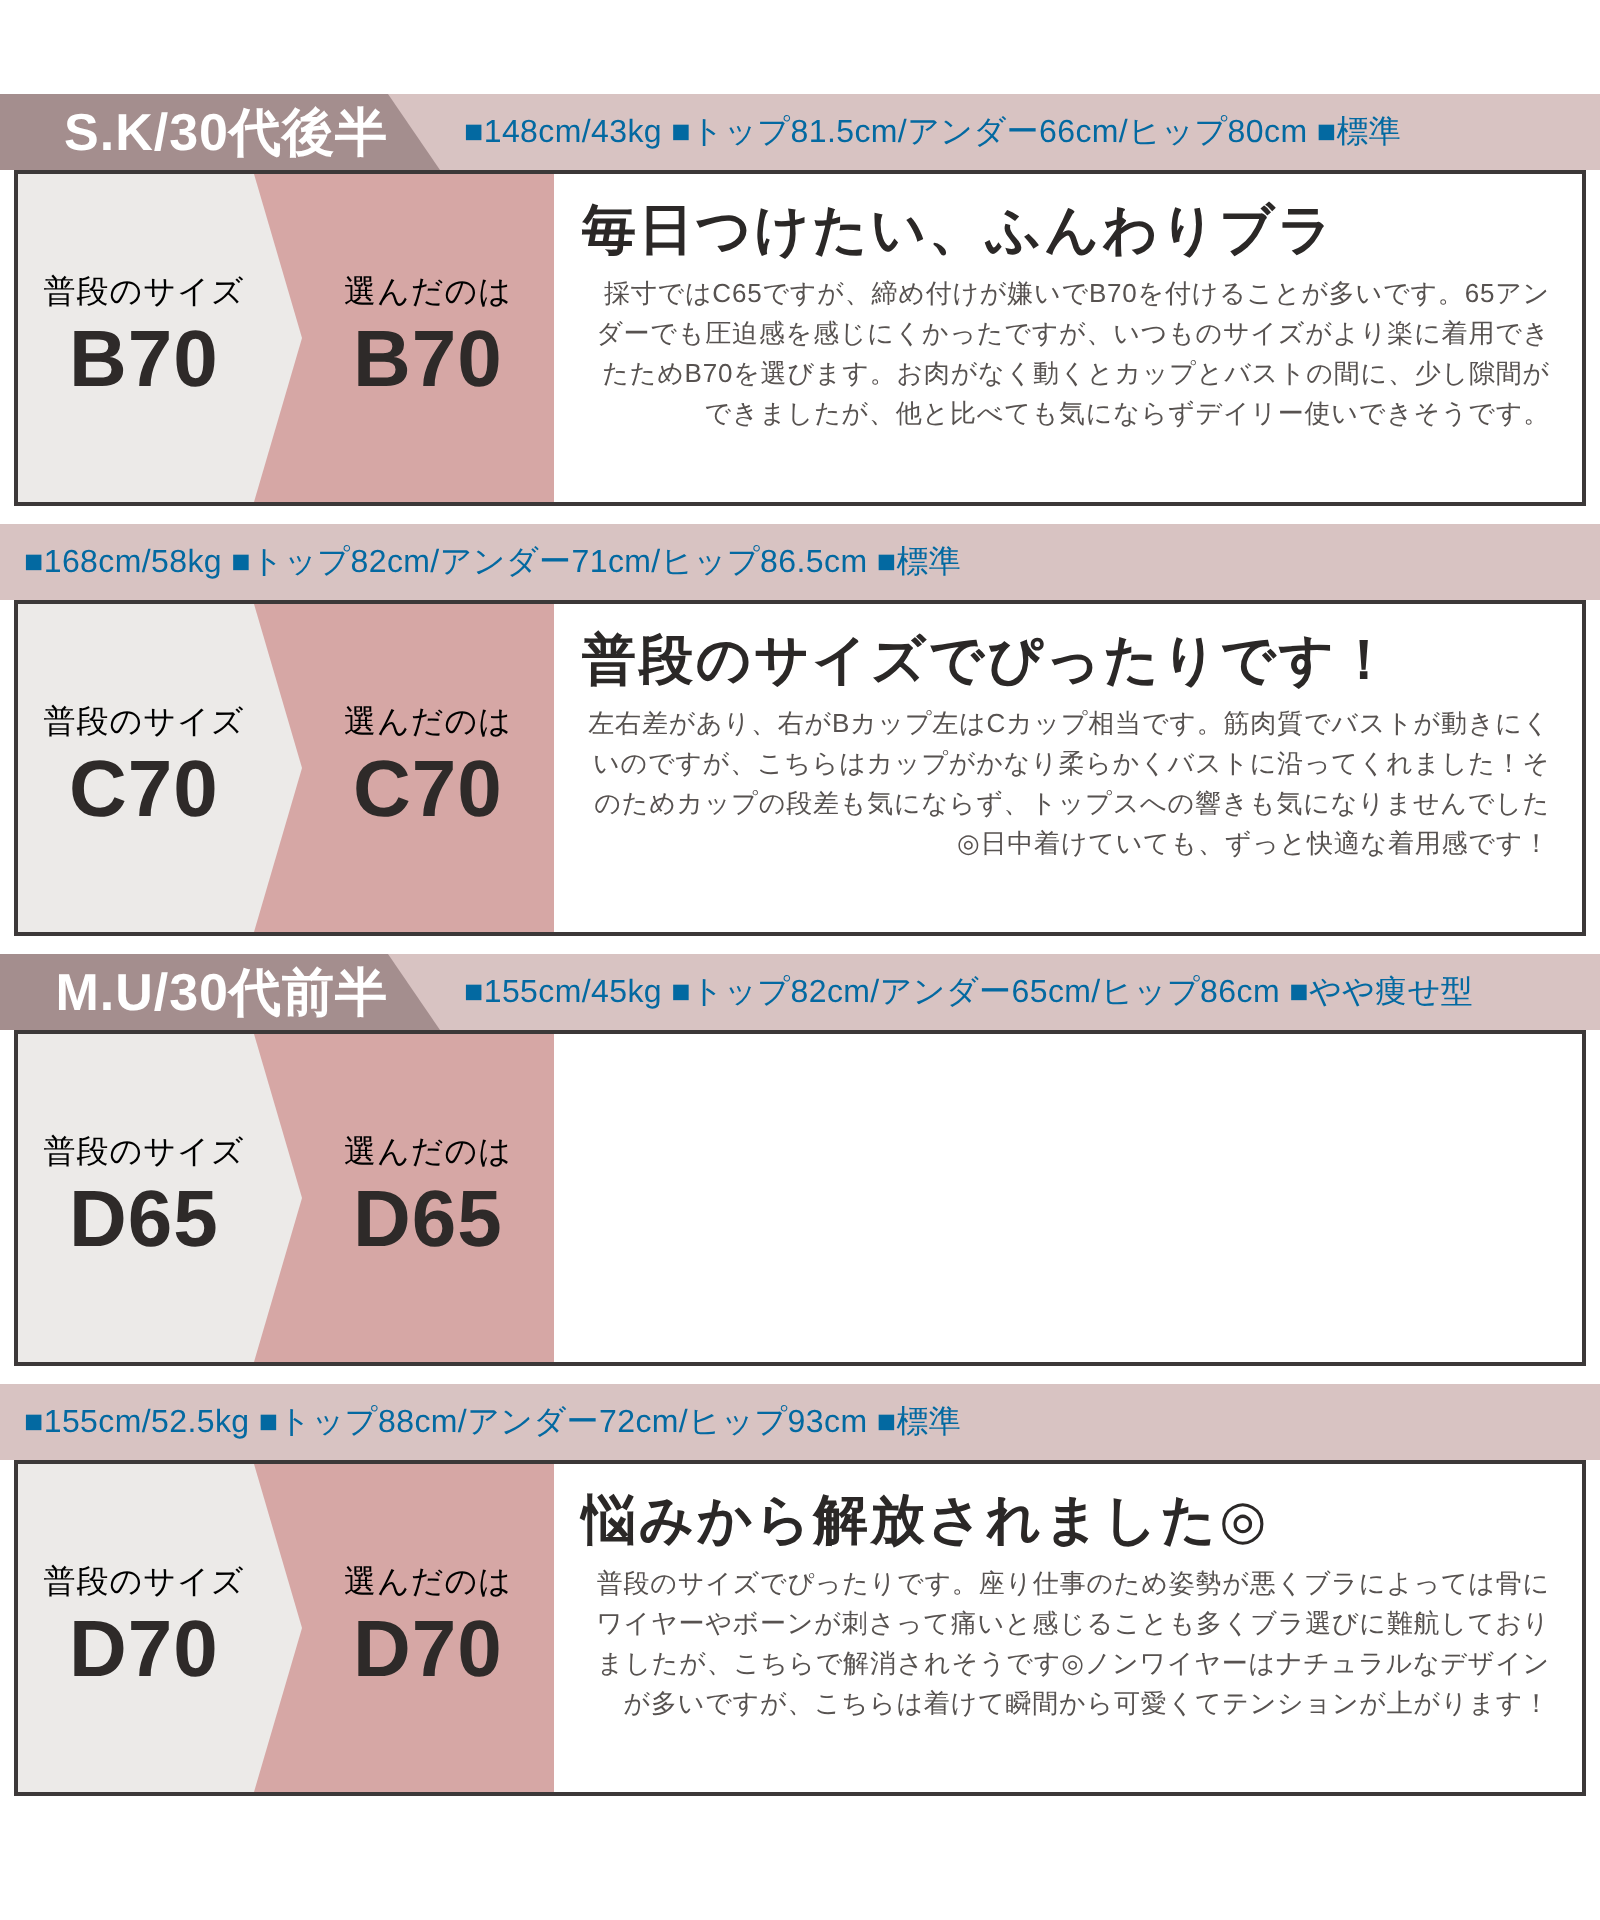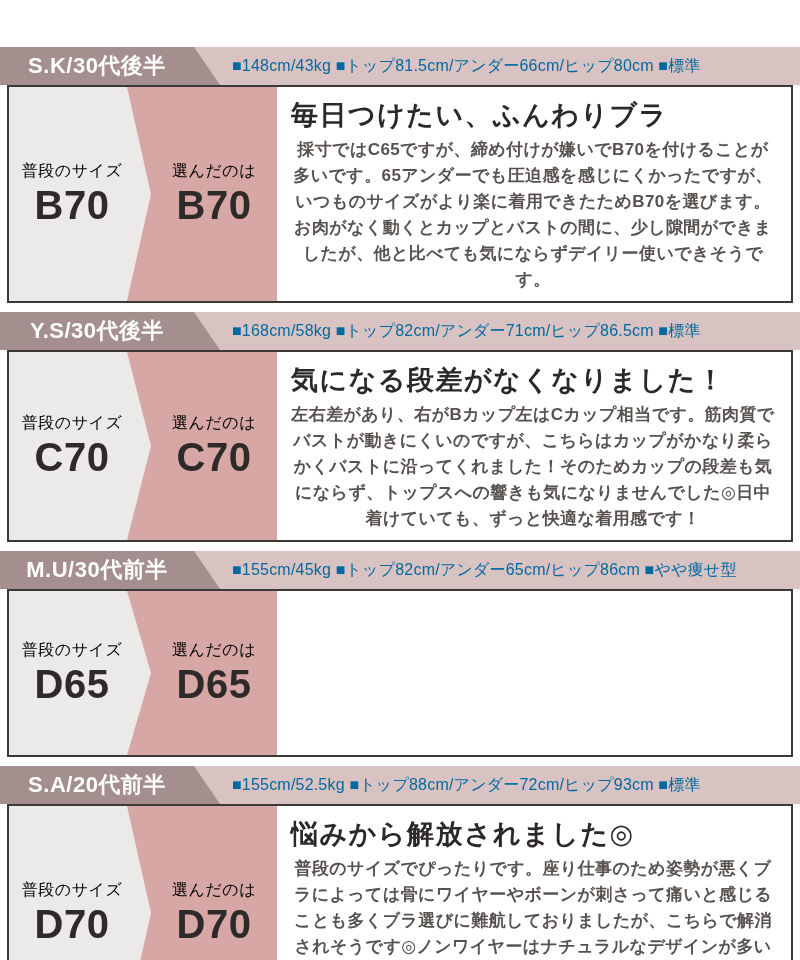--- a/index.html
+++ b/index.html
@@ -18,24 +18,24 @@
     background: var(--header-bar-bg, #d8c3c2);
     align-items: stretch;
   }
   .person-tag {
     width: 220px;
     flex: 0 0 220px;
     background: var(--header-label-bg, #a48e8e);
     clip-path: polygon(0 0, calc(100% - 26px) 0, 100% 100%, 0 100%);
     display: flex;
     align-items: center;
-    justify-content: center;
+    justify-content: flex-end;
     padding-right: 26px;
     color: #ffffff;
-    font-size: 22px;
+    font-size: 26px;
     font-weight: bold;
     letter-spacing: 0.5px;
     white-space: nowrap;
   }
   .stats {
     flex: 1;
     display: flex;
     align-items: center;
     padding-left: 12px;
     font-size: 16px;
@@ -102,26 +102,25 @@
   }
   .review-title {
     font-size: 27px;
     font-weight: bold;
     color: #2b2827;
     letter-spacing: 1.5px;
     margin: 1px 0 4px 0;
     white-space: nowrap;
   }
   .review-text {
-    font-size: 17px;
+    font-size: 13px;
     line-height: 1.53;
     color: #575250;
     letter-spacing: 0.4px;
-    text-align: center;
-    font-weight: bold;
+    text-align: right;
   }
 </style>
 </head>
 <body>
 
 <section class="review-section">
   <div class="sec-header">
     <div class="person-tag">
       <span>S.K/30代後半</span>
     </div>
@@ -142,39 +141,36 @@
     </div>
     <div class="review">
       <h2 class="review-title">毎日つけたい、ふんわりブラ</h2>
       <p class="review-text">採寸ではC65ですが、締め付けが嫌いでB70を付けることが多いです。65アンダーでも圧迫感を感じにくかったですが、いつものサイズがより楽に着用できたためB70を選びます。お肉がなく動くとカップとバストの間に、少し隙間ができましたが、他と比べても気にならずデイリー使いできそうです。</p>
     </div>
   </div>
 </section>
 
 <section class="review-section">
   <div class="sec-header">
-    <div class="person-tag">
-      <span>Y.S/30代後半</span>
-    </div>
     <div class="stats">■168cm/58kg ■トップ82cm/アンダー71cm/ヒップ86.5cm ■標準</div>
   </div>
   <div class="card">
     <div class="size-panel">
       <div class="gray-shape"></div>
       <div class="size-col usual">
         <div class="size-label">普段のサイズ</div>
         <div class="size-value">C70</div>
       </div>
       <div class="size-col chosen">
         <div class="size-label">選んだのは</div>
         <div class="size-value">C70</div>
       </div>
     </div>
     <div class="review">
-      <h2 class="review-title">気になる段差がなくなりました！</h2>
+      <h2 class="review-title">普段のサイズでぴったりです！</h2>
       <p class="review-text">左右差があり、右がBカップ左はCカップ相当です。筋肉質でバストが動きにくいのですが、こちらはカップがかなり柔らかくバストに沿ってくれました！そのためカップの段差も気にならず、トップスへの響きも気になりませんでした◎日中着けていても、ずっと快適な着用感です！</p>
     </div>
   </div>
 </section>
 
 <section class="review-section">
   <div class="sec-header">
     <div class="person-tag">
       <span>M.U/30代前半</span>
     </div>
@@ -191,23 +187,20 @@
       <div class="size-col chosen">
         <div class="size-label">選んだのは</div>
         <div class="size-value">D65</div>
       </div>
     </div>
   </div>
 </section>
 
 <section class="review-section">
   <div class="sec-header">
-    <div class="person-tag">
-      <span>S.A/20代前半</span>
-    </div>
     <div class="stats">■155cm/52.5kg ■トップ88cm/アンダー72cm/ヒップ93cm ■標準</div>
   </div>
   <div class="card">
     <div class="size-panel">
       <div class="gray-shape"></div>
       <div class="size-col usual">
         <div class="size-label">普段のサイズ</div>
         <div class="size-value">D70</div>
 
       </div>

